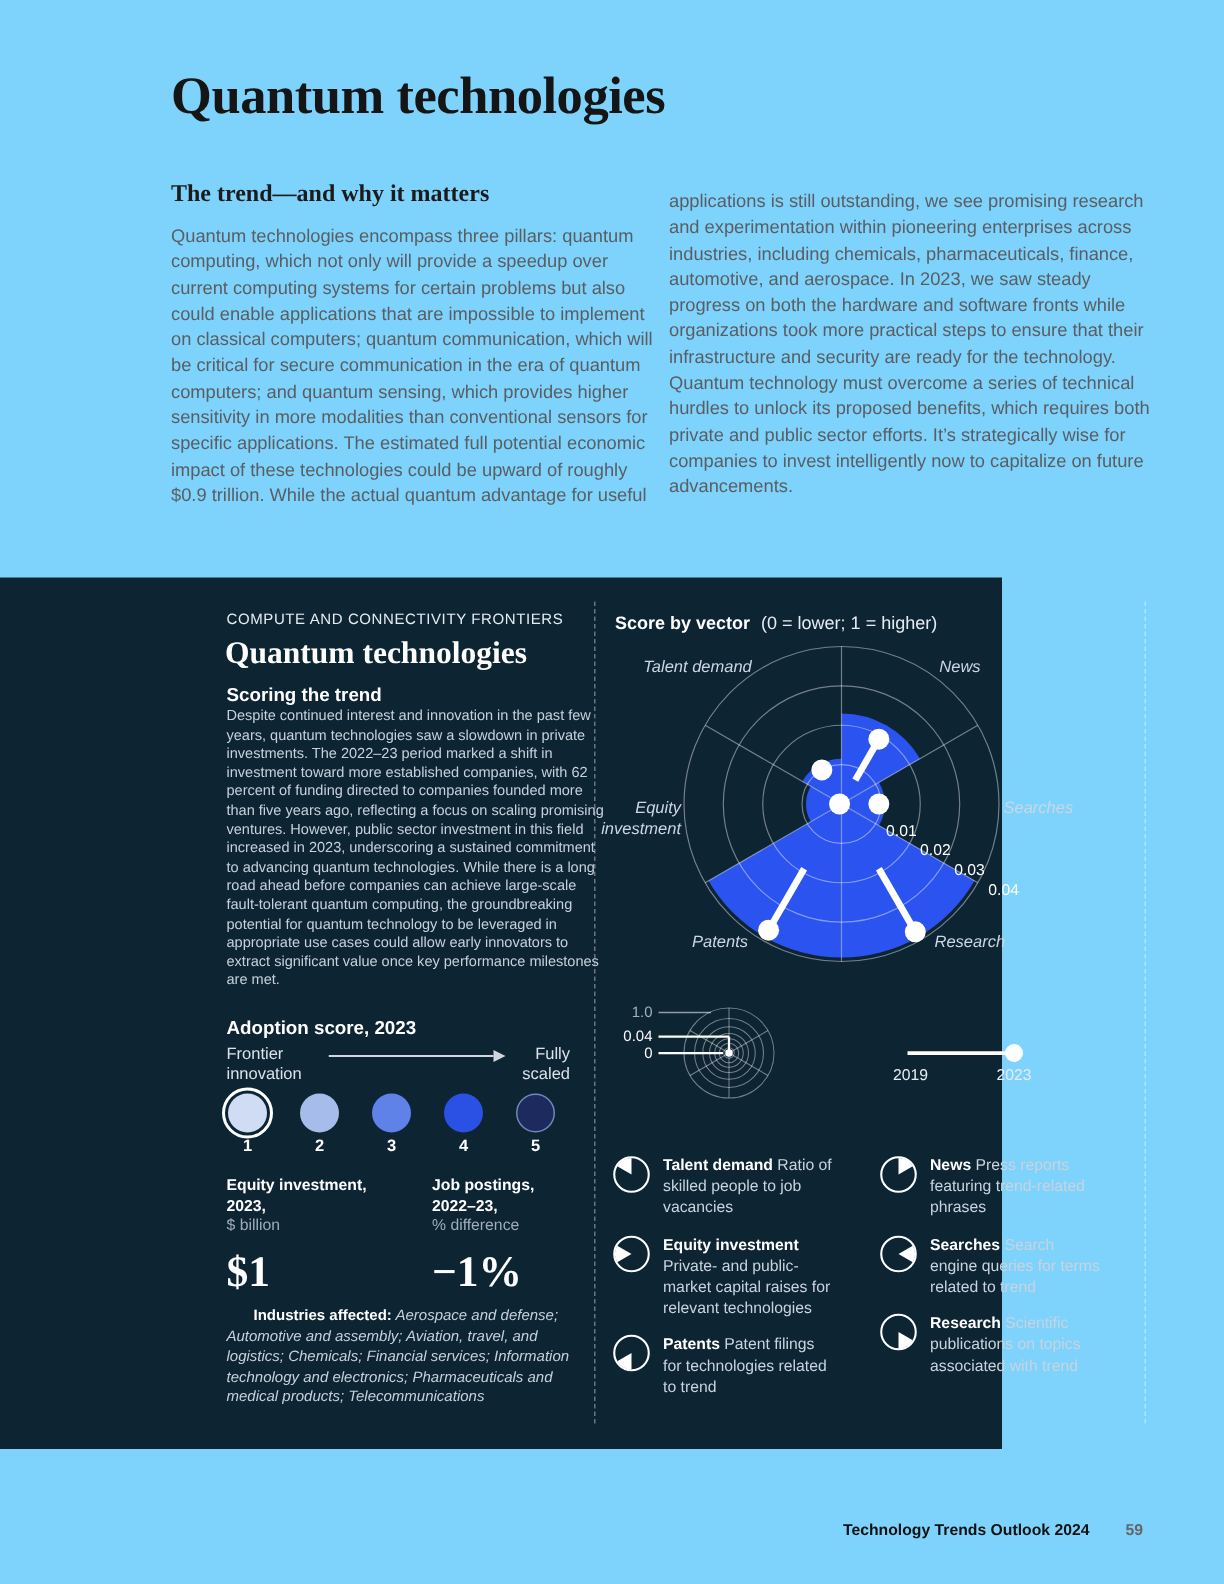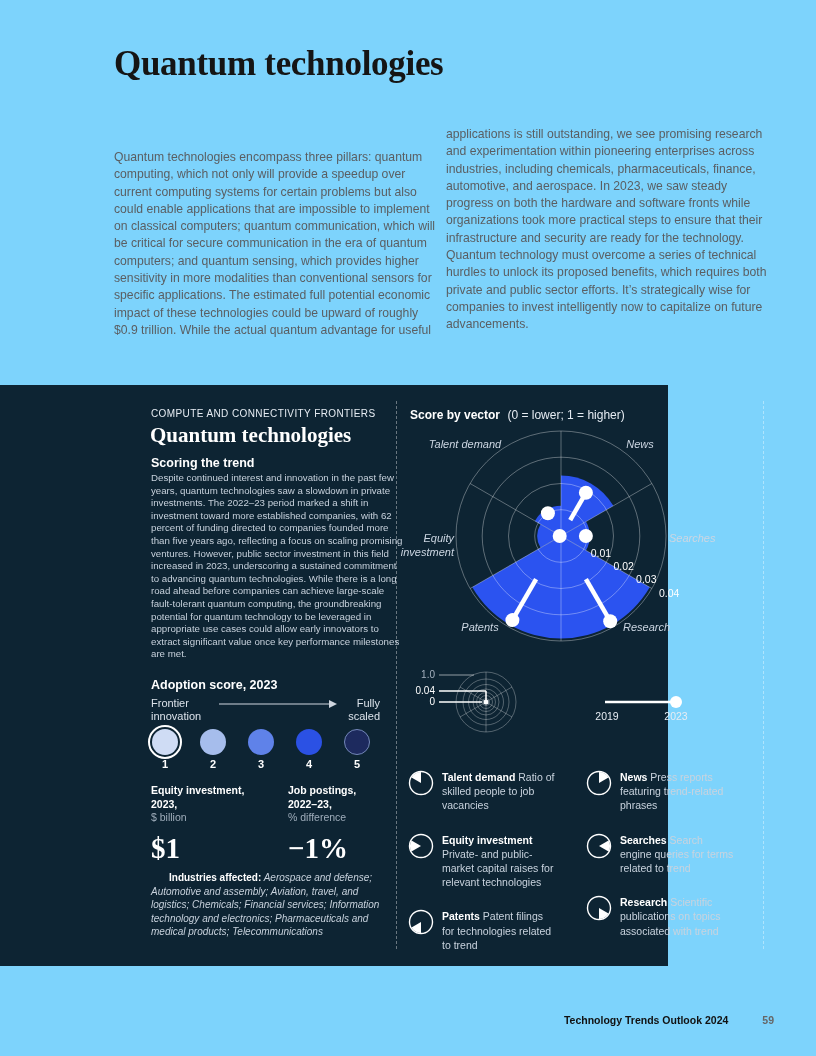--- a/index.html
+++ b/index.html
@@ -51,41 +51,42 @@
   .industries i { font-style:italic; }
 
   .score-header { left:410px; top:23px; font-size:12px; color:#fff; }
   .score-header .bold { font-weight:700; }
   .score-header .rest { font-weight:400; margin-left:4px; color:#e6ecf3; }
 
   .radar-box { left:400px; top:45px; }
   .explainer-box { left:408px; top:268px; }
 
   .legend { left:408px; top:385px; display:flex; gap:26px; }
-  .legend-col { display:flex; flex-direction:column; gap:20px; width:152px; }
+  .legend-col { display:flex; flex-direction:column; gap:10px; width:152px; }
   .legend-col.col2 { width:200px; }
   .legend-item { display:flex; }
   .legend-icon { flex:0 0 26px; height:26px; margin-right:8px; }
   .legend-text { font-size:10.5px; line-height:14.2px; color:#c9d3de; width:114px; }
   .legend-text b { color:#fff; }
 
   
-  .footer { left:12px; top:1014px; width:762px; display:flex; justify-content:flex-end;
-            align-items:baseline; gap:34px; }
+  .footer { left:0; top:1014px; width:762px; display:flex; justify-content:flex-end;
+            align-items:baseline; gap:24px; }
   .footer .ft { font-size:10.5px; font-weight:700; color:#111; }
   .footer .pg { font-size:10.5px; color:#666;font-weight:bold; }
 
   svg text { font-family:"Liberation Sans","DejaVu Sans",sans-serif; }
 </style>
 </head>
 <body>
 
 <div class="page">
 
   <h1 class="abs h1">Quantum technologies</h1>
+  <h2 class="abs h2">The trend—and why it matters</h2>
   <p class="abs intro-p p-left">Quantum technologies encompass three pillars: quantum computing, which not only will provide a speedup over current computing systems for certain problems but also could enable applications that are impossible to implement on classical computers; quantum communication, which will be critical for secure communication in the era of quantum computers; and quantum sensing, which provides higher sensitivity in more modalities than conventional sensors for specific applications. The estimated full potential economic impact of these technologies could be upward of roughly $0.9 trillion. While the actual quantum advantage for useful</p>
   <p class="abs intro-p p-right">applications is still outstanding, we see promising research and experimentation within pioneering enterprises across industries, including chemicals, pharmaceuticals, finance, automotive, and aerospace. In 2023, we saw steady progress on both the hardware and software fronts while organizations took more practical steps to ensure that their infrastructure and security are ready for the technology. Quantum technology must overcome a series of technical hurdles to unlock its proposed benefits, which requires both private and public sector efforts. It’s strategically wise for companies to invest intelligently now to capitalize on future advancements.</p>
 
   <div class="abs panel">
     <div class="abs divider" style="left:396px;"></div>
     <div class="abs divider" style="left:763px;"></div>
 
     <div class="abs eyebrow">COMPUTE AND CONNECTIVITY FRONTIERS</div>
     <div class="abs panel-title">Quantum technologies</div>
     <div class="abs scoring-h">Scoring the trend</div>

